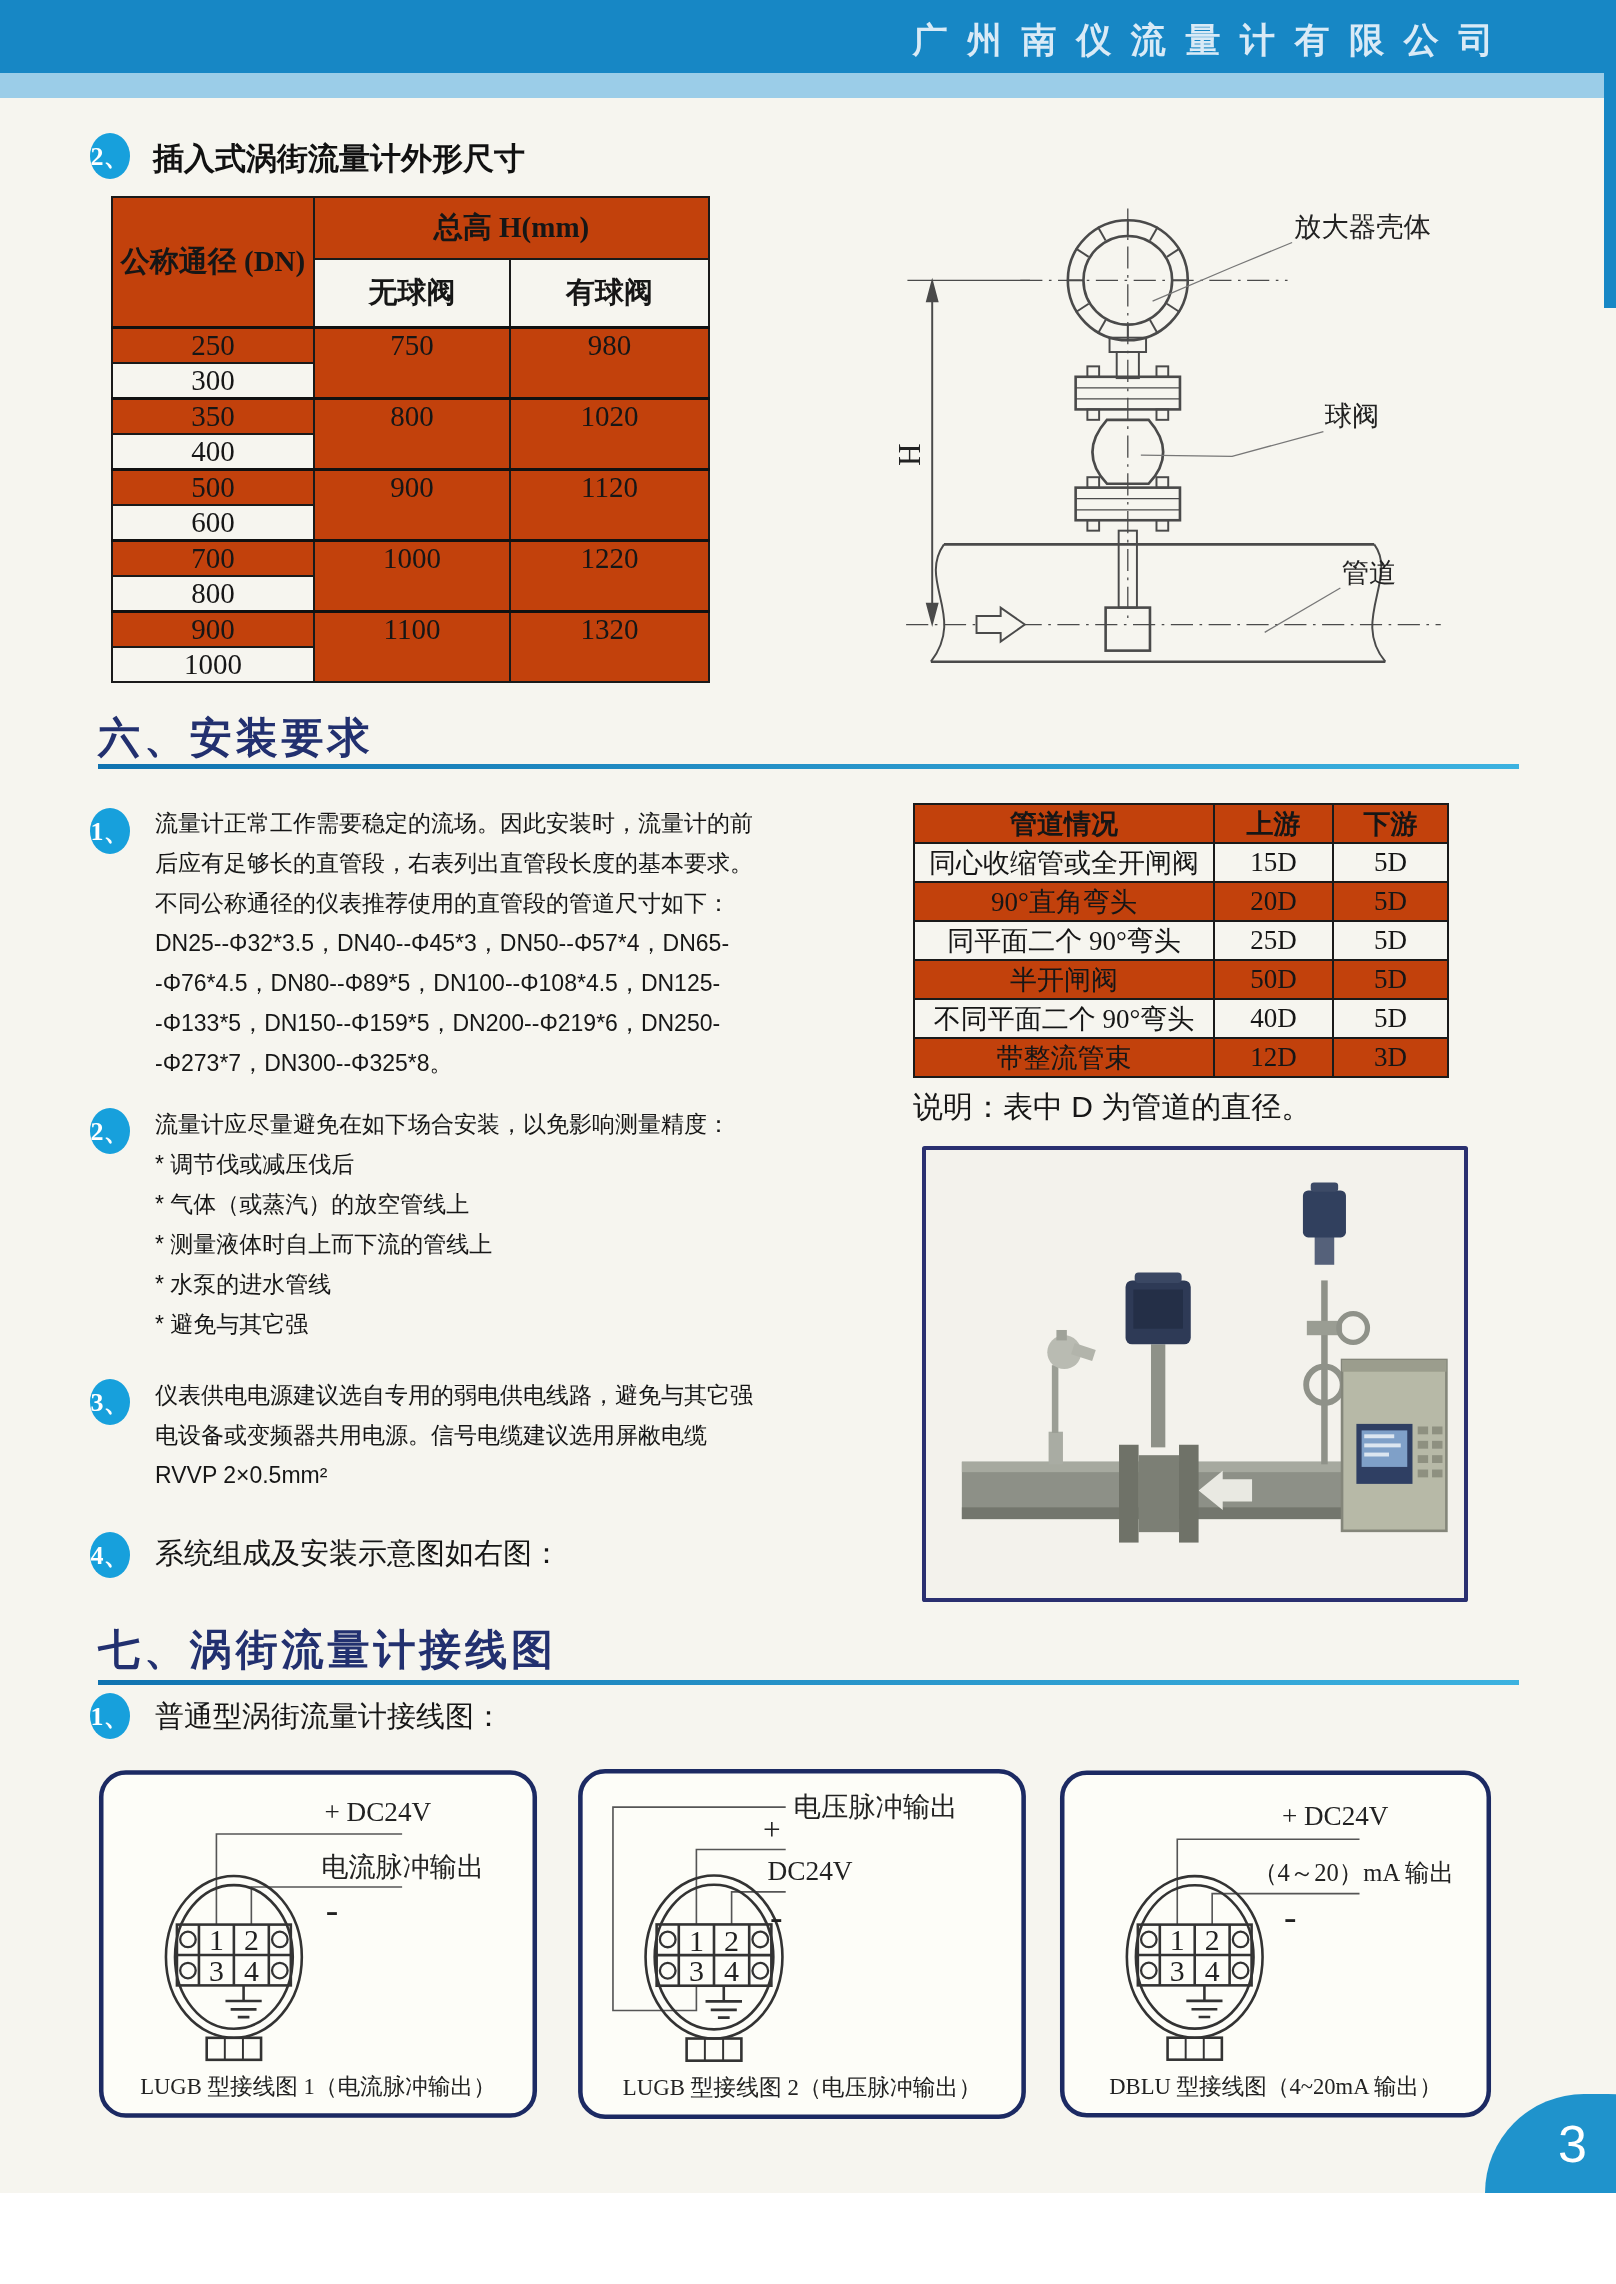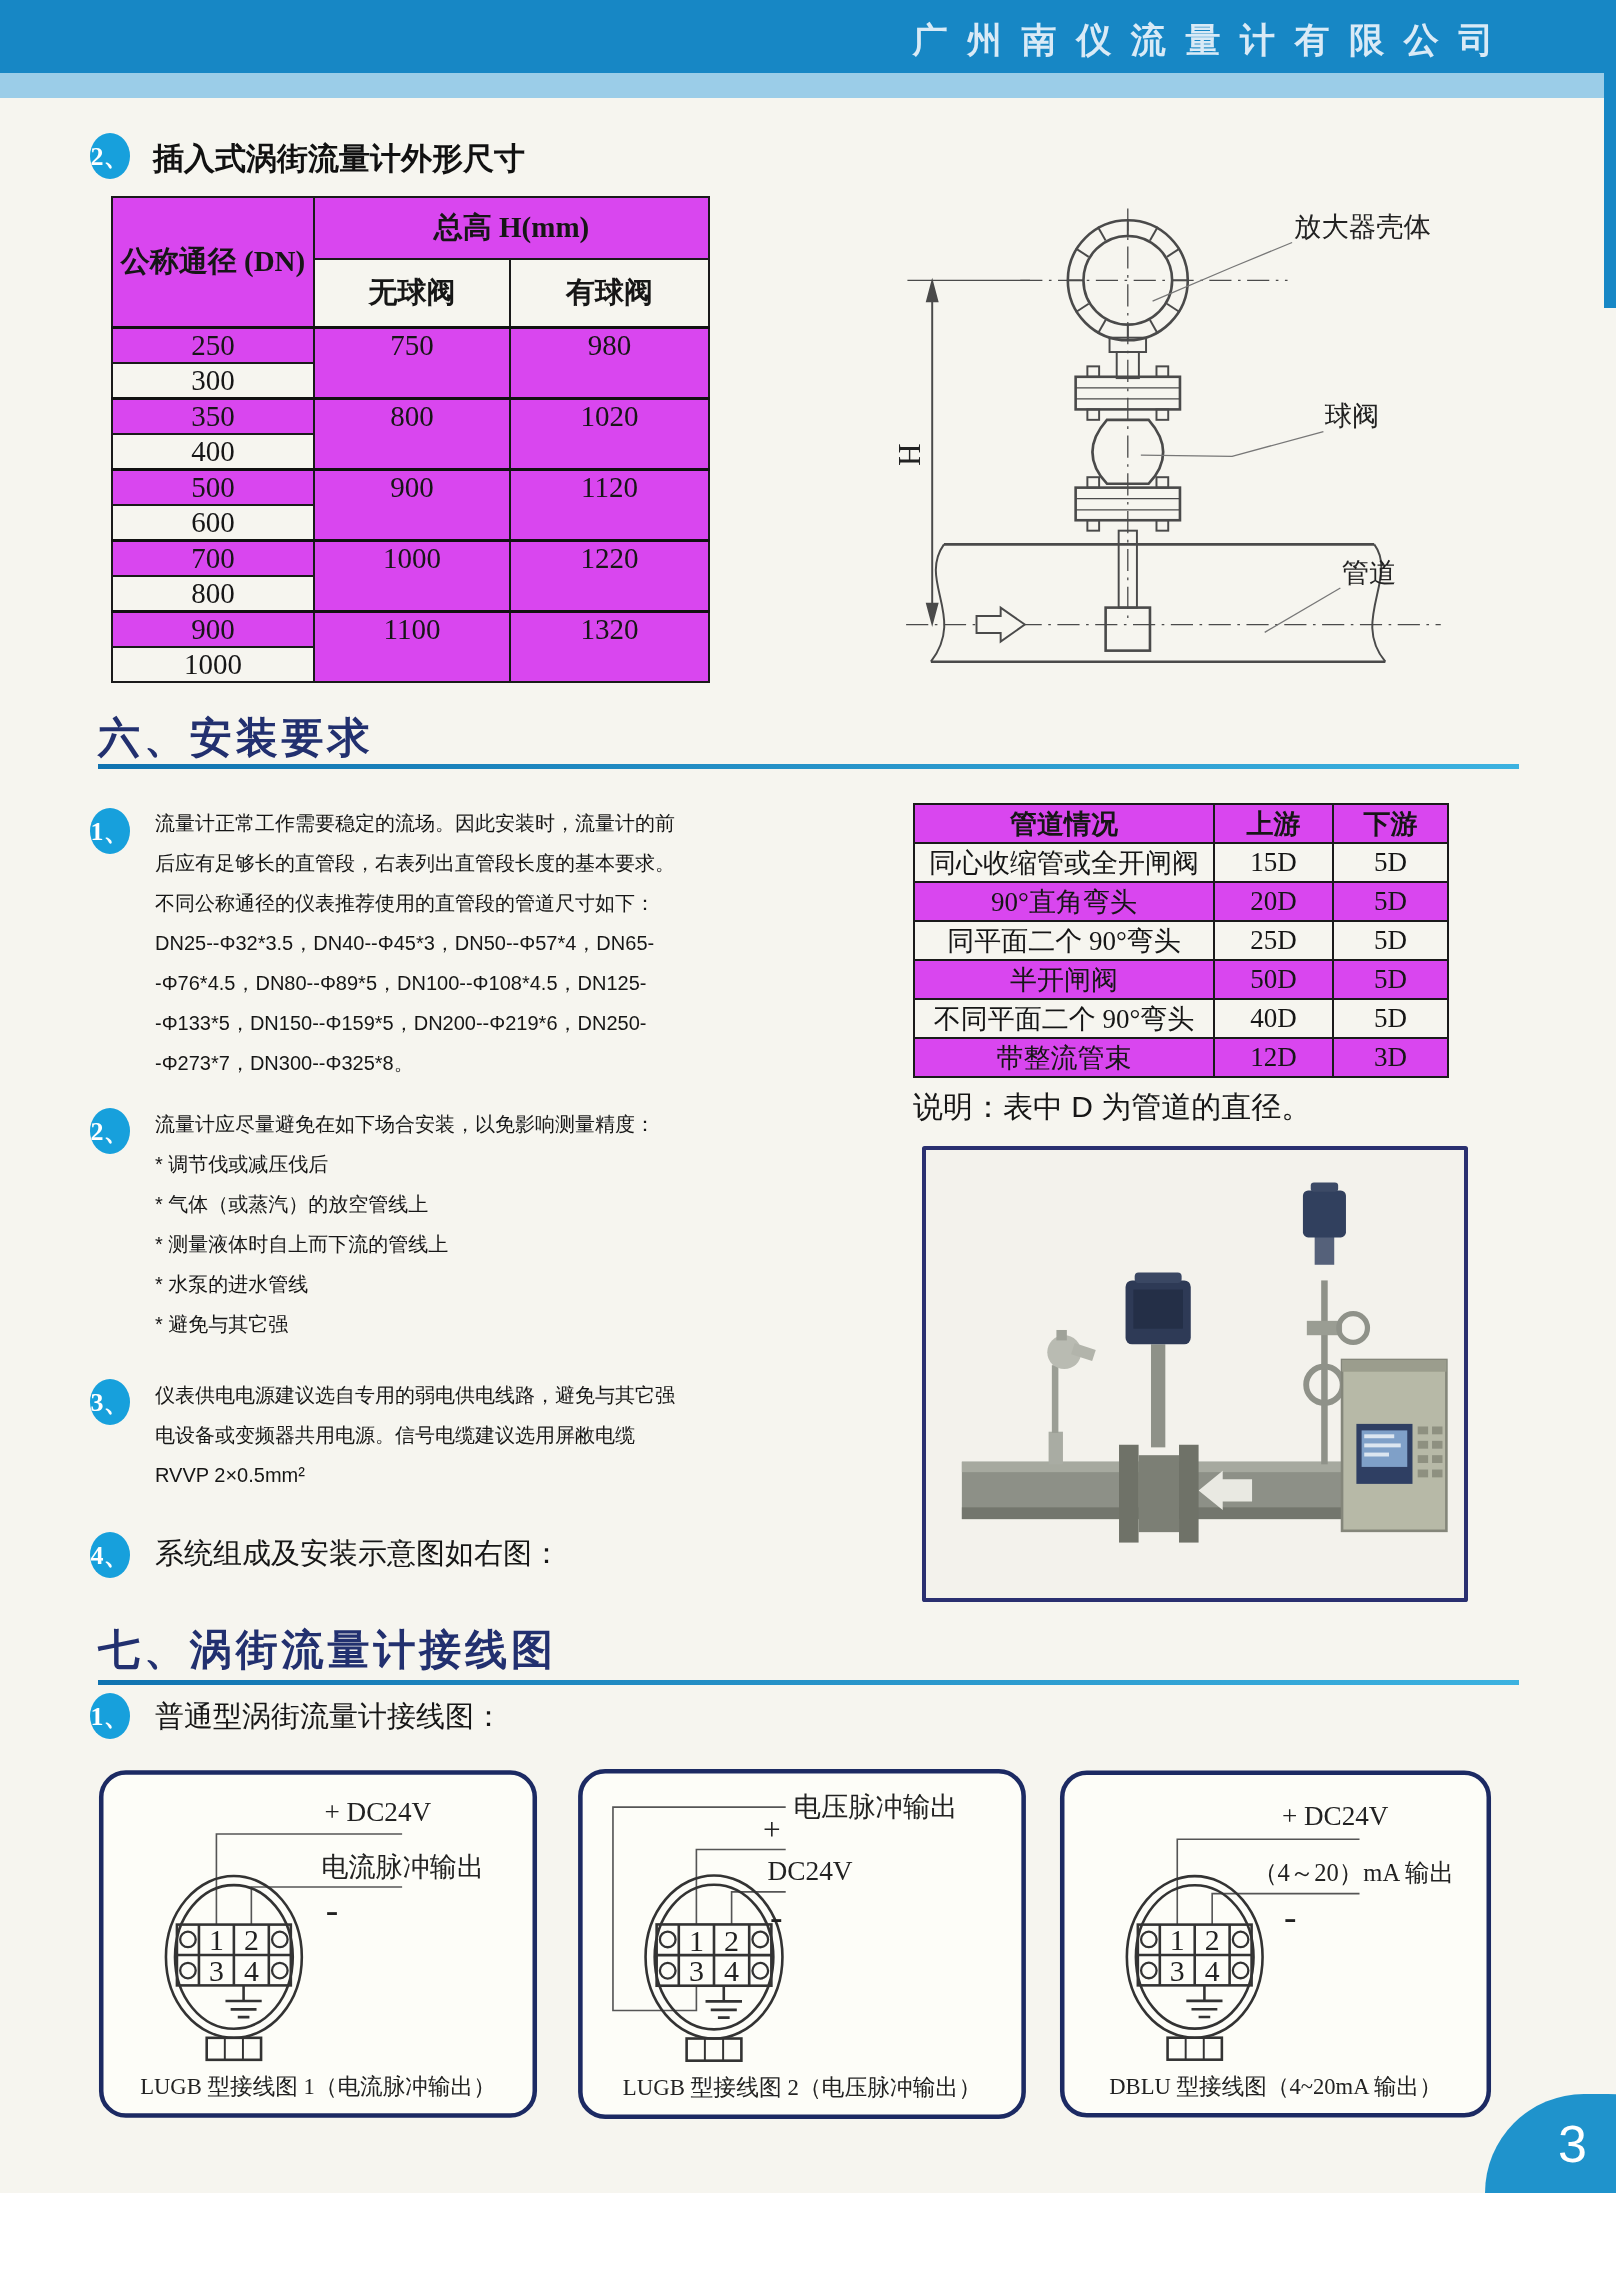--- a/index.html
+++ b/index.html
@@ -13,30 +13,30 @@
            font-size:35px;font-weight:bold;letter-spacing:19.6px;color:#d9eaf6;white-space:nowrap;}
   
   .bullet{position:absolute;width:40px;height:46px;border-radius:50%;background:#17a0dc;color:#fff;
           display:flex;align-items:center;justify-content:center;font-size:26px;font-weight:bold;
           font-family:"Liberation Serif",serif;}
   
   .sec-title{position:absolute;font-size:42px;font-weight:bold;color:#22306f;letter-spacing:3.9px;white-space:nowrap;}
   .rule{position:absolute;height:4.6px;background:linear-gradient(to right,#1073b0,#3cb2e0);}
   .h2-title{position:absolute;font-size:31px;font-weight:bold;color:#111;white-space:nowrap;}
   
-  .lines div{height:40px;line-height:40px;font-size:20px;white-space:nowrap;}
+  .lines div{height:40px;line-height:40px;font-size:23px;white-space:nowrap;}
   .oneline{position:absolute;font-size:29px;line-height:40px;white-space:nowrap;}
   .lines{position:absolute;}
   
   table{border-collapse:collapse;}
   .dimtbl{position:absolute;left:111px;top:196px;table-layout:fixed;
           font-family:"Liberation Serif",serif;font-size:29px;}
   .dimtbl th,.dimtbl td{border:2px solid #1a1a1a;text-align:center;padding:0;}
   .dimtbl .pair-start td{border-top:3.3px solid #111;}
-  .g{background:#d946ef;}
+  .g{background:#c2410c;}
   .vt{vertical-align:top;padding-top:3.9px;margin-top:17px;}
   
   .ptbl{position:absolute;left:913px;top:803px;table-layout:fixed;
         font-family:"Liberation Serif",serif;font-size:27px;}
   .ptbl th,.ptbl td{border:2px solid #1a1a1a;text-align:center;padding:0;}
   .note{position:absolute;left:913px;top:1087px;font-size:30px;font-family:"Liberation Sans",sans-serif;}
   
   .photo{position:absolute;left:922px;top:1146px;width:538px;height:448px;background:#f4f3ee;
          border:4.6px solid #2a3070;border-radius:2.6px;}
   

